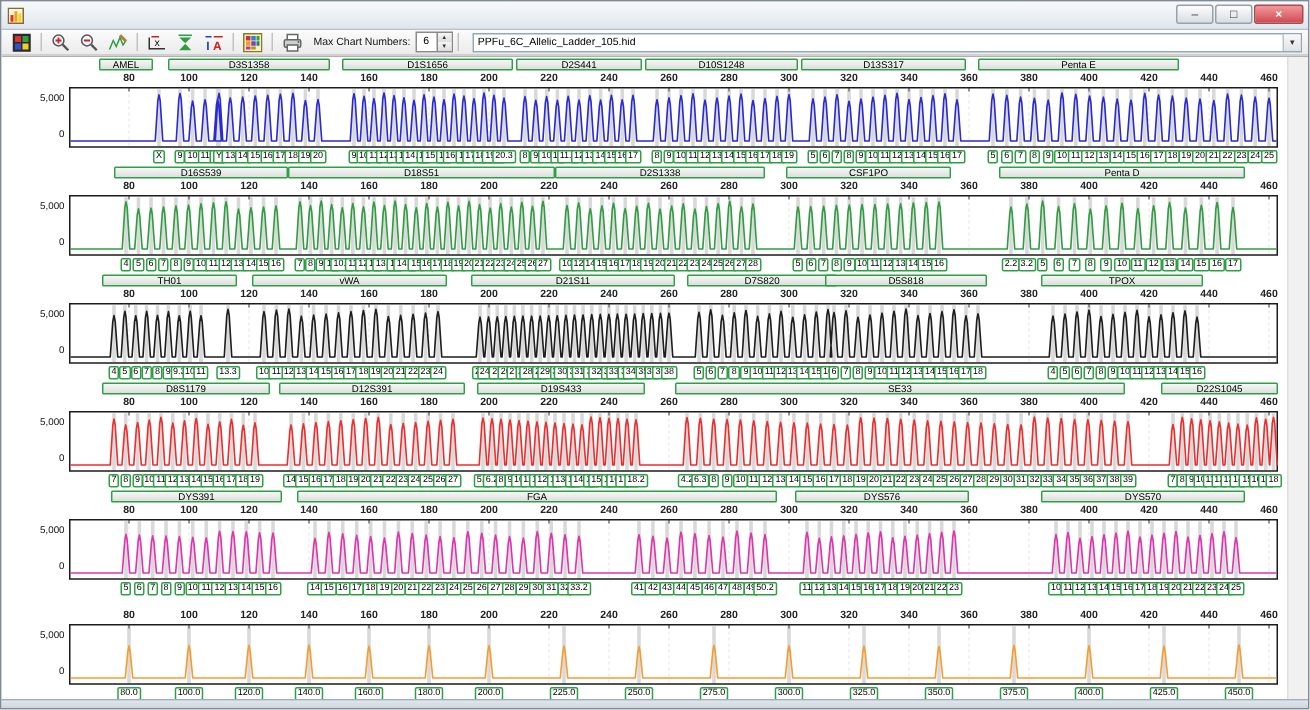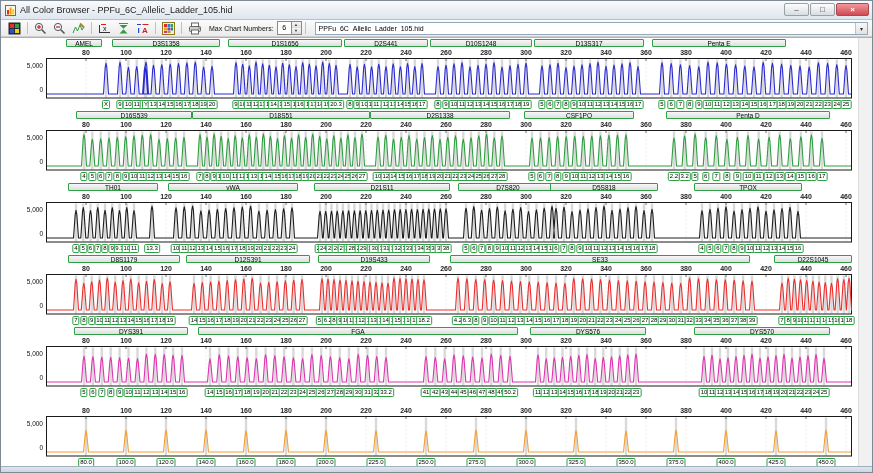--- a/index.html
+++ b/index.html
@@ -48,21 +48,20 @@
 
 <div class="window">
 
   <div class="titlebar">
     <svg class="appicon" viewBox="0 0 11 11">
       <rect x="0.5" y="0.5" width="10" height="10" fill="#fdf6e0" stroke="#8a6a20"></rect>
       <rect x="2" y="5" width="2" height="4.5" fill="#e03020"></rect>
       <rect x="4.6" y="2.5" width="2" height="7" fill="#f0a020"></rect>
       <rect x="7.2" y="4" width="2" height="5.5" fill="#f5d020"></rect>
     </svg>
-    <span class="title">All Color Browser - PPFu_6C_Allelic_Ladder_105.hid</span>
     <div class="winbtns">
       <div class="wbtn">–</div>
       <div class="wbtn">□</div>
       <div class="wbtn close">×</div>
     </div>
   </div>
 
   <div class="toolbar">
     <div class="tbtn">
       <svg width="13" height="13" viewBox="0 0 13 13">

